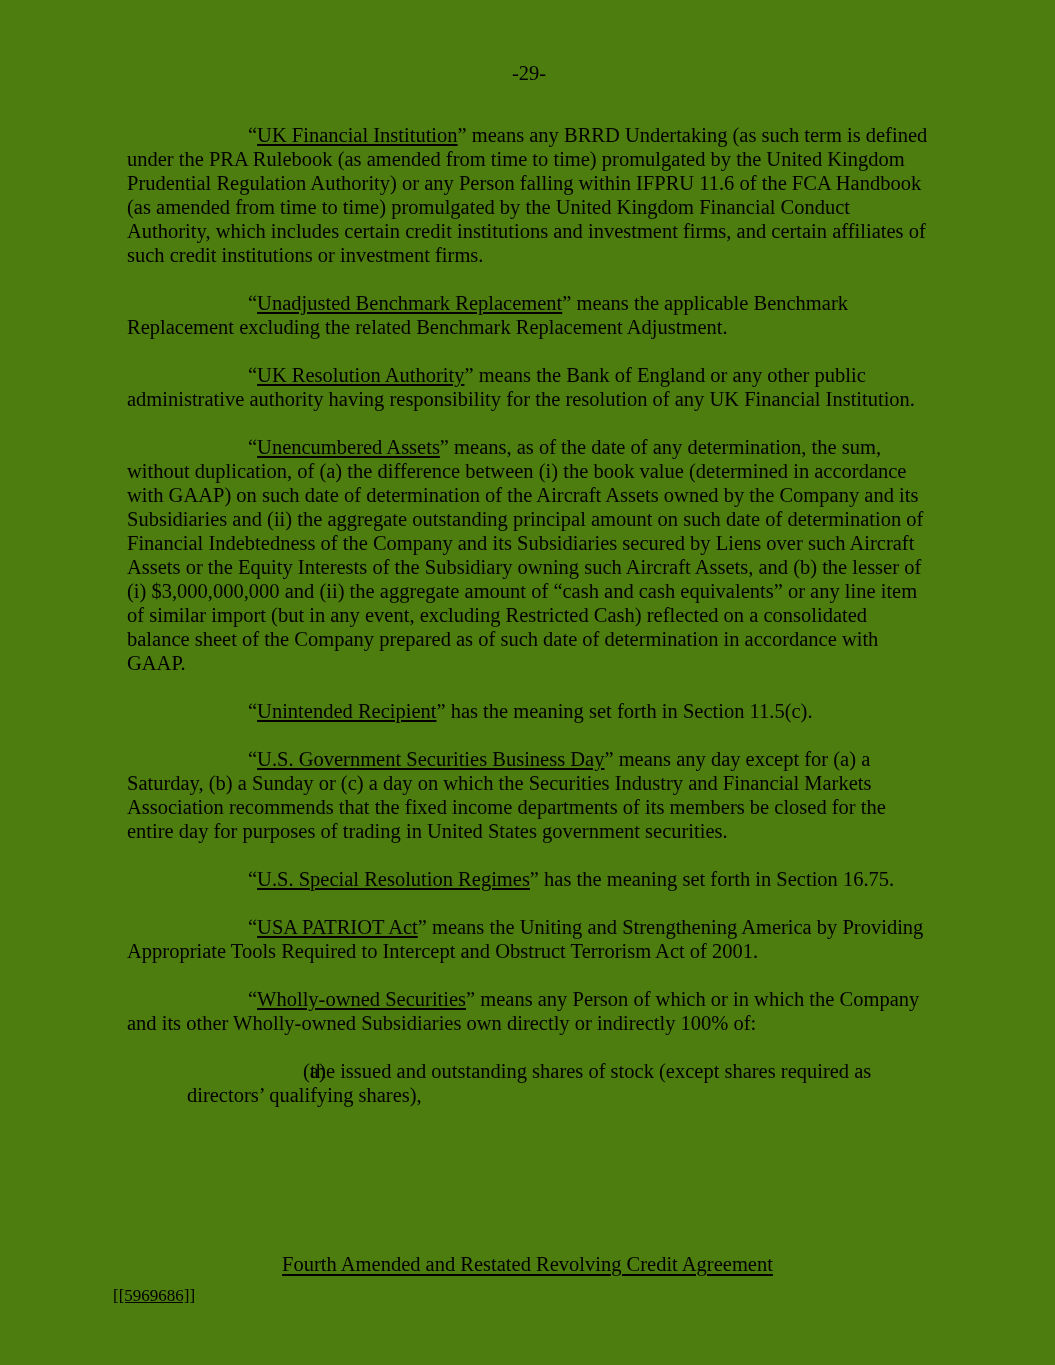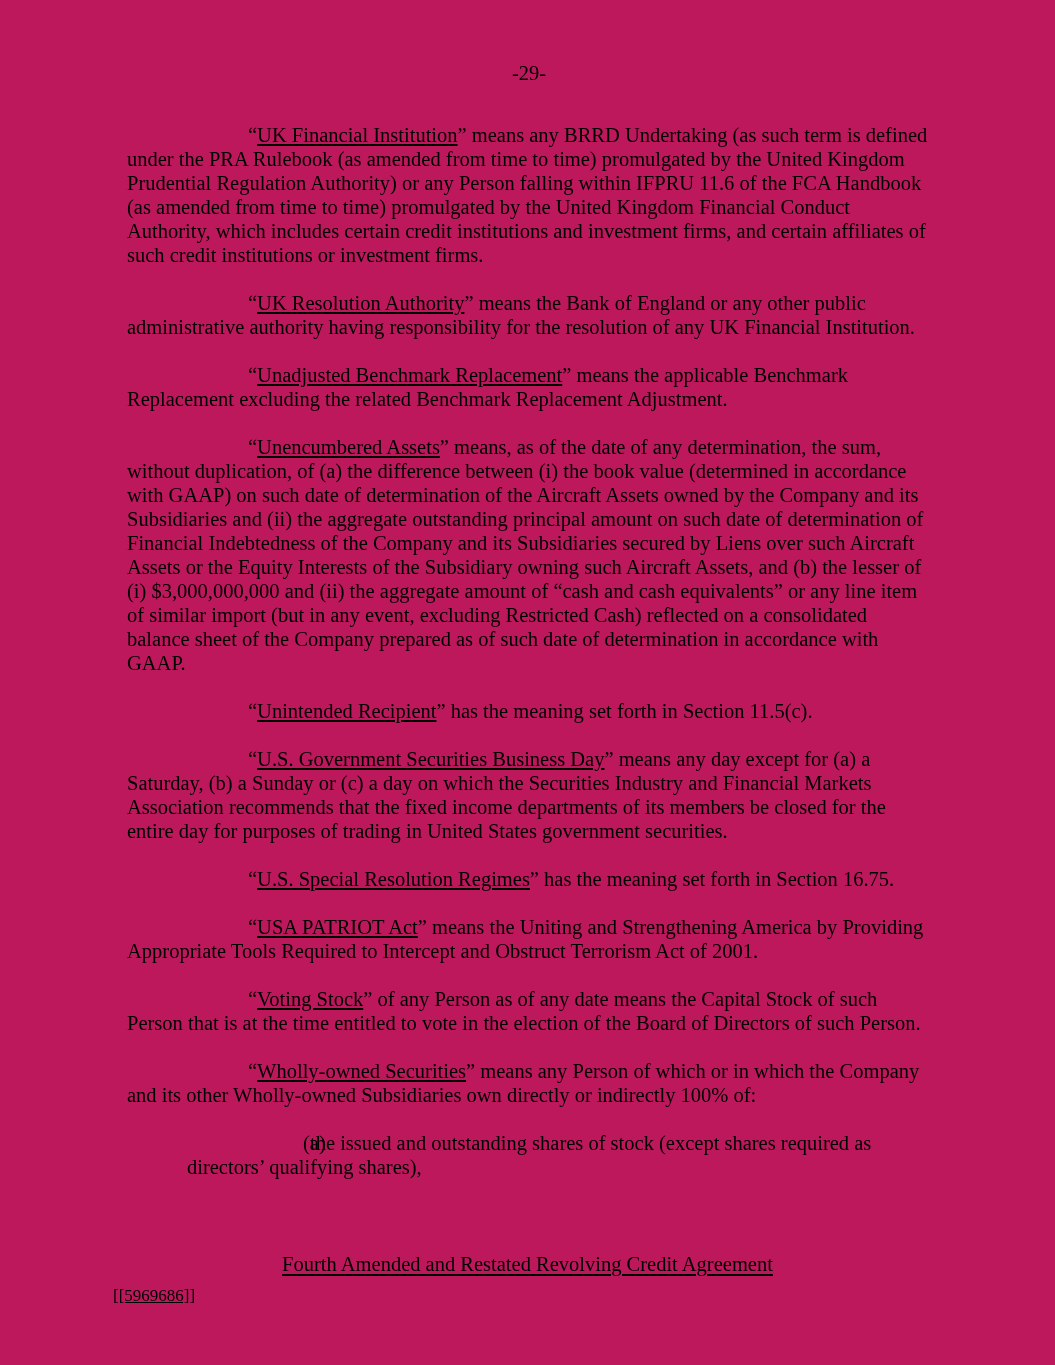--- a/index.html
+++ b/index.html
@@ -4,21 +4,21 @@
 <style>
   html, body {
     margin: 0;
     padding: 0;
     background: #ffffff;
   }
   .page {
     position: relative;
     width: 1055px;
     height: 1365px;
-    background: #be185d;
+    background: #4d7c0f;
     color: #000000;
     font-family: "Liberation Serif", "DejaVu Serif", serif;
     font-size: 20.5px;
     line-height: 24px;
     overflow: hidden;
   }
   .content {
     position: absolute;
     left: 124px;
     top: 61px;
@@ -67,36 +67,35 @@
 </head>
 <body>
 
 <div class="page">
   <div class="content">
 
     <div class="page-number">-29-</div>
 
     <p class="def"><span>“</span><span class="term">UK Financial Institution</span><span>” means any BRRD Undertaking (as such term is defined under the PRA Rulebook (as amended from time to time) promulgated by the United Kingdom Prudential Regulation Authority) or any Person falling within IFPRU 11.6 of the FCA Handbook (as amended from time to time) promulgated by the United Kingdom Financial Conduct Authority, which includes certain credit institutions and investment firms, and certain affiliates of such credit institutions or investment firms.</span></p>
 
+    <p class="def"><span>“</span><span class="term">Unadjusted Benchmark Replacement</span><span>” means the applicable Benchmark Replacement excluding the related Benchmark Replacement Adjustment.</span></p>
+
     <p class="def"><span>“</span><span class="term">UK Resolution Authority</span><span>” means the Bank of England or any other public administrative authority having responsibility for the resolution of any UK Financial Institution.</span></p>
-
-    <p class="def"><span>“</span><span class="term">Unadjusted Benchmark Replacement</span><span>” means the applicable Benchmark Replacement excluding the related Benchmark Replacement Adjustment.</span></p>
 
     <p class="def"><span>“</span><span class="term">Unencumbered Assets</span><span>” means, as of the date of any determination, the sum, without duplication, of (a) the difference between (i) the book value (determined in accordance with GAAP) on such date of determination of the Aircraft Assets owned by the Company and its Subsidiaries and (ii) the aggregate outstanding principal amount on such date of determination of Financial Indebtedness of the Company and its Subsidiaries secured by Liens over such Aircraft Assets or the Equity Interests of the Subsidiary owning such Aircraft Assets, and (b) the lesser of (i) $3,000,000,000 and (ii) the aggregate amount of “cash and cash equivalents” or any line item of similar import (but in any event, excluding Restricted Cash) reflected on a consolidated balance sheet of the Company prepared as of such date of determination in accordance with GAAP.</span></p>
 
     <p class="def"><span>“</span><span class="term">Unintended Recipient</span><span>” has the meaning set forth in Section 11.5(c).</span></p>
 
 
     <p class="def"><span>“</span><span class="term">U.S. Government Securities Business Day</span><span>” means any day except for (a) a Saturday, (b) a Sunday or (c) a day on which the Securities Industry and Financial Markets Association recommends that the fixed income departments of its members be closed for the entire day for purposes of trading in United States government securities.</span></p>
 
     <p class="def"><span>“</span><span class="term">U.S. Special Resolution Regimes</span><span>” has the meaning set forth in Section 16.75.</span></p>
 
     <p class="def"><span>“</span><span class="term">USA PATRIOT Act</span><span>” means the Uniting and Strengthening America by Providing Appropriate Tools Required to Intercept and Obstruct Terrorism Act of 2001.</span></p>
 
-    <p class="def"><span>“</span><span class="term">Voting Stock</span><span>” of any Person as of any date means the Capital Stock of such Person that is at the time entitled to vote in the election of the Board of Directors of such Person.</span></p>
 
     <p class="def"><span>“</span><span class="term">Wholly-owned Securities</span><span>” means any Person of which or in which the Company and its other Wholly-owned Subsidiaries own directly or indirectly 100% of:</span></p>
 
     <div class="sub"><span class="sublabel">(a)</span><span>the issued and outstanding shares of stock (except shares required as directors’ qualifying shares),</span></div>
 
   </div>
 
   <div class="footer-title">Fourth Amended and Restated Revolving Credit Agreement</div>
   <div class="doc-ref">[[5969686]]</div>
 </div>

